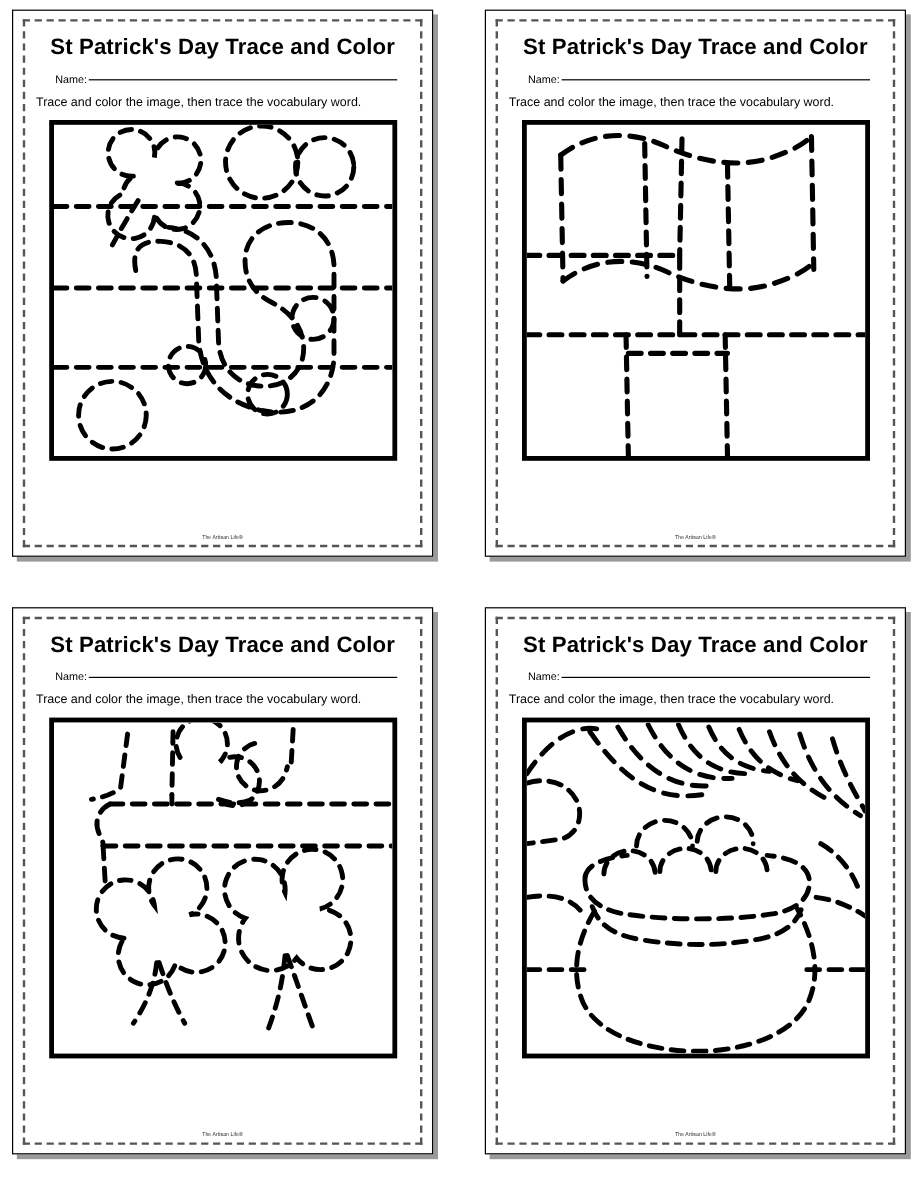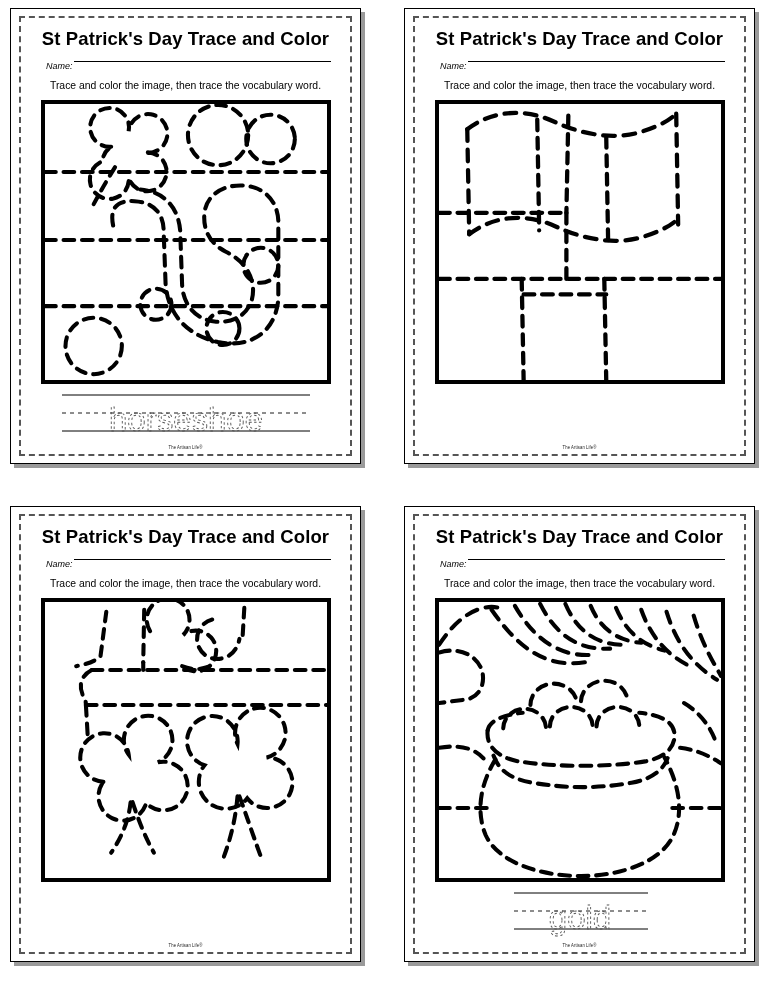--- a/index.html
+++ b/index.html
@@ -62,40 +62,39 @@
     text-align: center;
     font-size: 18.5px;
     font-weight: bold;
     letter-spacing: 0.1px;
     color: #000;
     margin: 4px 0 0 0;
     white-space: nowrap;
   }
   .name-row {
     display: flex;
-    align-items: flex-start;
+    align-items: center;
     margin: 11px 0 0 16px;
     padding-right: 10px;
-    font-style: italic;
   }
   .name-label {
     font-size: 9px;
     color: #000;
     padding-bottom: 1px;
     white-space: nowrap;
   }
   .name-rule {
     flex: 1;
     height: 0;
     border-bottom: 1.4px solid #000;
     margin-left: 1px;
     margin-bottom: 1px;
   }
   .instructions {
-    text-align: center;
+    text-align: left;
     font-size: 10.4px;
     color: #000;
     margin: 8px 0 0 0;
     white-space: nowrap;
   }
 
   
   .draw-box {
     position: relative;
     width: 290px;
@@ -173,30 +172,20 @@
                        C214 212 198 226 176 224
                        C154 222 142 206 141 186
                        L139 130 C137 106 122 90 98 88"></path>
               <circle cx="114" cy="206" r="16"></circle>
               <circle cx="183" cy="231" r="17"></circle>
               <circle cx="222" cy="166" r="18"></circle>
             </g>
           </svg>
         </div>
 
-        <div class="trace-area">
-          <svg viewBox="0 0 252 48" xmlns="http://www.w3.org/2000/svg">
-            <g stroke="#000" fill="none">
-              <line x1="2" y1="4" x2="250" y2="4" stroke-width="1"></line>
-              <line x1="2" y1="22" x2="250" y2="22" stroke-width="0.9" stroke-dasharray="4 4"></line>
-              <line x1="2" y1="40" x2="250" y2="40" stroke-width="1"></line>
-            </g>
-            <text x="126" y="40" text-anchor="middle" font-family="'Liberation Sans', sans-serif" font-size="33" fill="none" stroke="#555" stroke-width="0.9" stroke-dasharray="2.4 2.4">horseshoe</text>
-          </svg>
-        </div>
 
         <div class="page-footer">The Artisan Life®</div>
       </div>
     </div>
   </div>
 
   <div class="page-slot slot-tr">
     <div class="page">
       <div class="page-inner">
 
@@ -342,29 +331,19 @@
                        C234 160 244 148 242 134 C240 122 226 116 206 114"></path>
               <path d="M50 132 C52 122 66 116 86 114"></path>
               <path d="M56 158 C62 174 74 182 96 186 C132 192 164 192 198 186
                        C220 182 232 172 236 158"></path>
               <path d="M58 162 C42 188 38 216 48 240 C62 270 108 282 146 282
                        C186 282 230 268 242 238 C252 214 246 186 232 160"></path>
             </g>
           </svg>
         </div>
 
-        <div class="trace-area">
-          <svg viewBox="0 0 252 48" xmlns="http://www.w3.org/2000/svg">
-            <g stroke="#000" fill="none">
-              <line x1="60" y1="4" x2="194" y2="4" stroke-width="1"></line>
-              <line x1="60" y1="22" x2="194" y2="22" stroke-width="0.9" stroke-dasharray="4 4"></line>
-              <line x1="60" y1="40" x2="194" y2="40" stroke-width="1"></line>
-            </g>
-            <text x="126" y="40" text-anchor="middle" font-family="'Liberation Sans', sans-serif" font-size="33" fill="none" stroke="#555" stroke-width="0.9" stroke-dasharray="2.4 2.4">gold</text>
-          </svg>
-        </div>
 
         <div class="page-footer">The Artisan Life®</div>
       </div>
     </div>
   </div>
 
 </div>
 
 </body></html>

